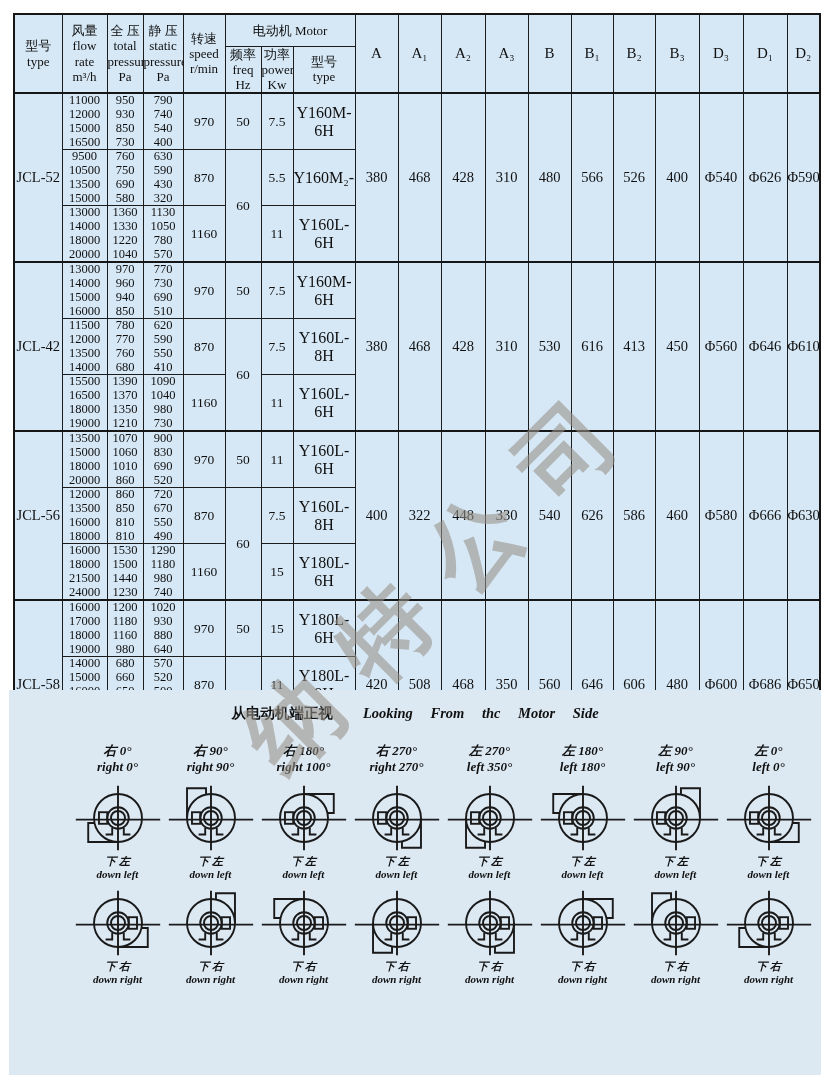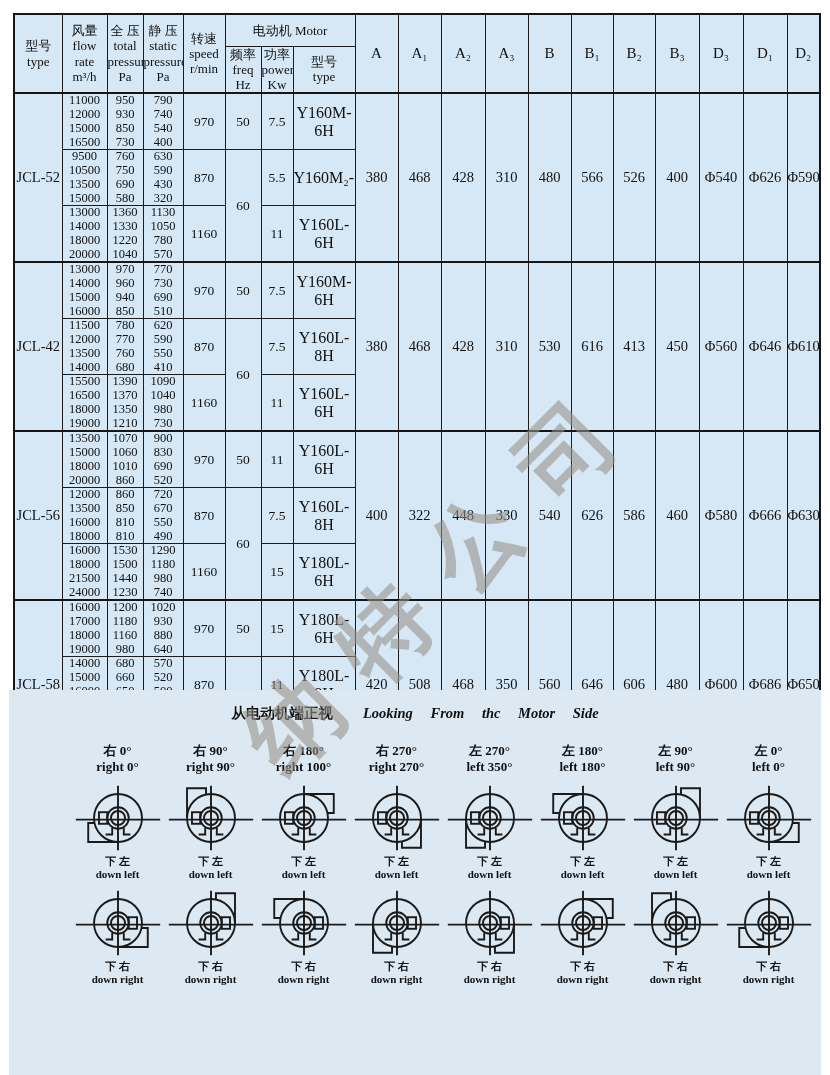--- a/index.html
+++ b/index.html
@@ -39,21 +39,21 @@
     font-size:92px;font-weight:bold;letter-spacing:36px;
     color:rgba(151,144,136,0.58);white-space:nowrap;pointer-events:none;
   }
   
   .panel{
     position:absolute;left:9px;right:9px;top:690px;bottom:0;
     background:#dce9f3;padding-top:14px;box-sizing:border-box;
   }
   .panel-title{text-align:center;font-weight:bold;font-size:14.5px;}
   .panel-title .en{margin-left:30px;word-spacing:14px;font-style:italic;}
-  .fan-grid{display:flex;padding:20px 6px 0 62px;}
+  .fan-grid{display:flex;padding:20px 6px 0 62px;font-style:italic;}
   .fan-col{flex:1;text-align:center;}
   .ang{font-weight:bold;font-size:13px;line-height:1.25;white-space:pre-line;}
   .fan{width:86px;height:70px;margin:7px auto 2px;}
   .dl{font-weight:bold;font-size:11px;line-height:1.2;white-space:pre-line;margin-bottom:4px;}
 </style>
 </head>
 <body>
 
 <table class="spec">
   <colgroup>

